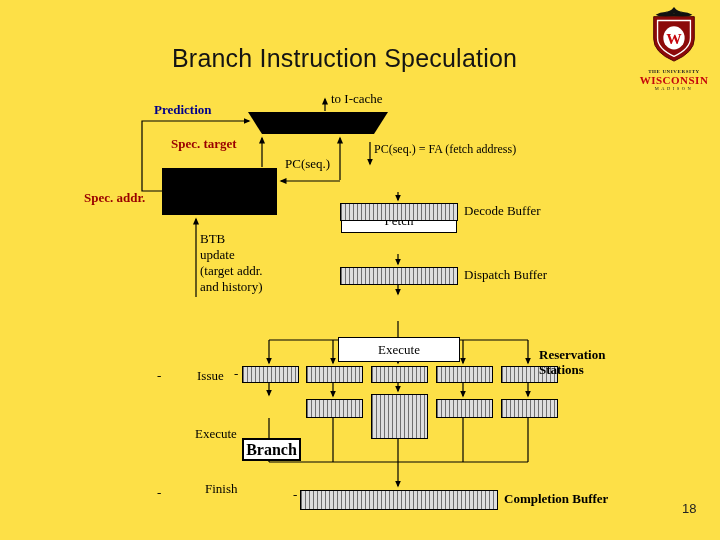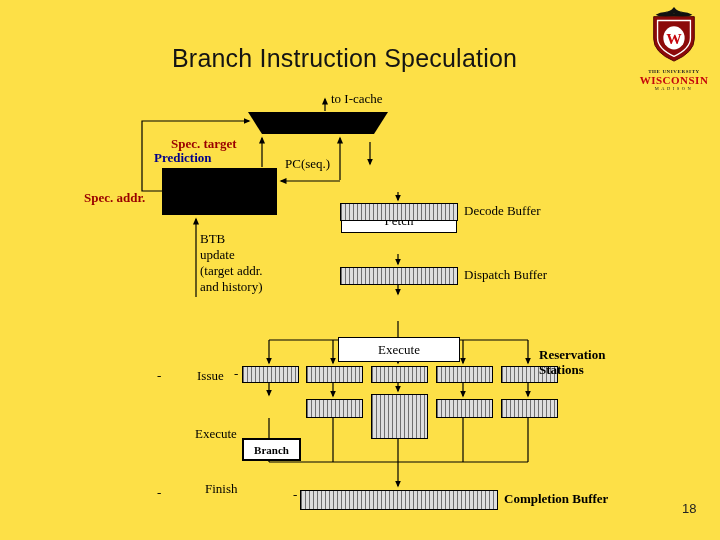--- a/index.html
+++ b/index.html
@@ -17,21 +17,21 @@
     font-size:13px; color:#000; white-space:nowrap; line-height:14px;
   }
   .bold { font-weight:bold; }
   .navy { color:#00008b; font-weight:bold; }
   .dred { color:#990000; font-weight:bold; }
   .stage-box {
     position:absolute; background:#fff; border:1.6px solid #000;
     display:flex; align-items:center; justify-content:center;
     font-size:13px; font-family:"Liberation Serif","DejaVu Serif",serif;margin-top:40px;
   }
-  .branch-box { border:2.2px solid #000; font-weight:bold; font-size:11px; }
+  .branch-box { border:2.2px solid #000; font-weight:bold; font-size:16px; }
   .hatch {
     position:absolute; border:1px solid #000;
     background:repeating-linear-gradient(90deg,#6f6f6f 0px,#6f6f6f 1px,#dedede 1px,#dedede 4px);
   }
   .mux {
     position:absolute; left:248px; top:112px; width:140px; height:22px;
     background:#000; clip-path:polygon(0 0,100% 0,90% 100%,10% 100%);
   }
   .btb { position:absolute; left:162px; top:168px; width:115px; height:47px; background:#000; }
   .note { line-height:16px; }
@@ -112,23 +112,24 @@
     <line x1="463" y1="417" x2="463" y2="462"></line>
     <line x1="528" y1="417" x2="528" y2="462"></line>
     <line x1="269" y1="462" x2="528" y2="462"></line>
     <line x1="398" y1="462" x2="398" y2="486" marker-end="url(#ah)"></line>
   </svg>
 
   <div class="lbl" style="left:331px; top:92px;">to I-cache</div>
 
   <div class="mux"></div>
 
-  <div class="lbl navy" style="left:154px; top:103px;margin-top:48px;">Prediction</div>
+  <div class="lbl navy" style="left:154px; top:103px;">Prediction</div>
   <div class="lbl dred" style="left:171px; top:137px;">Spec. target</div>
   <div class="lbl" style="left:285px; top:157px;">PC(seq.)</div>
+  <div class="lbl" style="left:374px; top:142px; font-size:12px;">PC(seq.) = FA (fetch address)</div>
 
   <div class="stage-box" style="left:341px; top:168px; width:114px; height:23px;">Fetch</div>
   <div class="btb"></div>
   <div class="lbl dred" style="left:84px; top:191px;">Spec. addr.</div>
 
   <div class="lbl note" style="left:200px; top:231px;">
     <div>BTB</div>
     <div>update</div>
     <div>(target addr.</div>
     <div>and history)</div>

